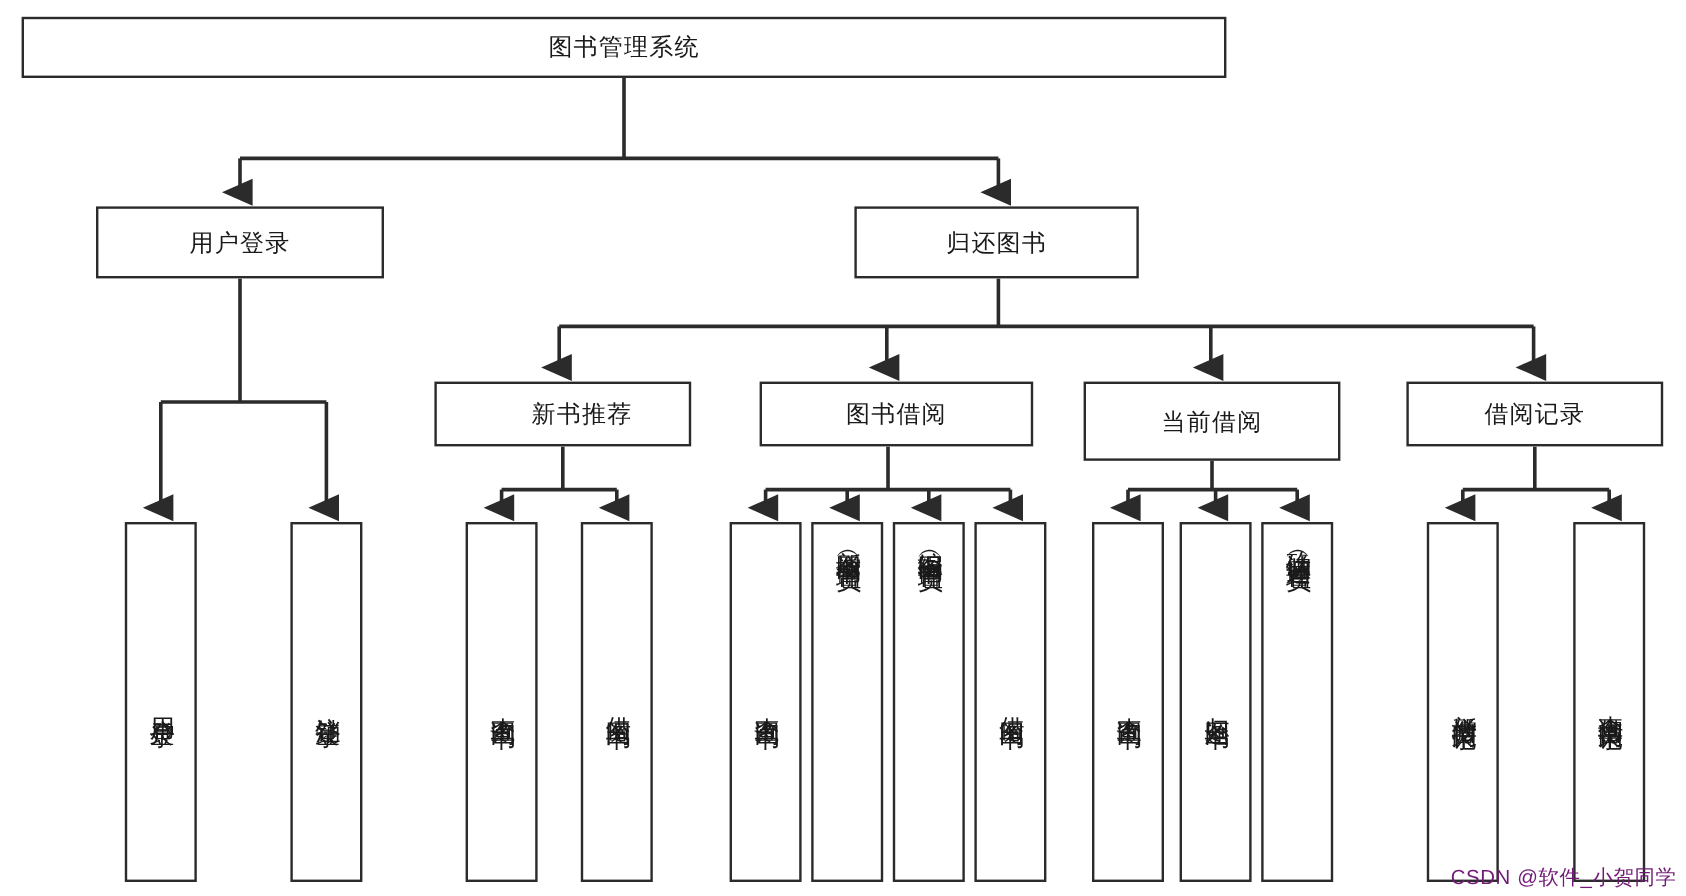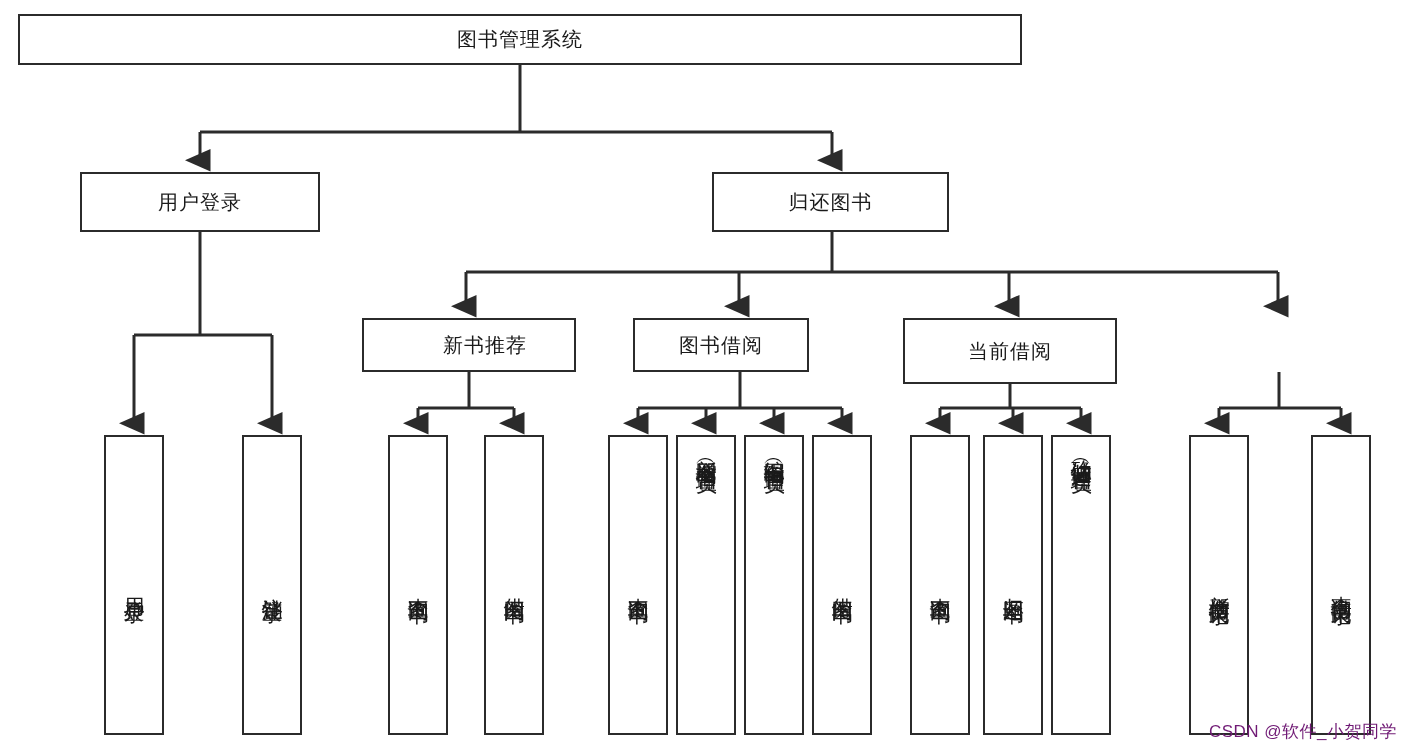--- a/index.html
+++ b/index.html
@@ -133,26 +133,29 @@
   <div class="node h-node" style="left:80px; top:172px; width:240px; height:60px;">
     <span>用户登录</span>
   </div>
   <div class="node h-node" style="left:712px; top:172px; width:237px; height:60px;">
     <span>归还图书</span>
   </div>
 
   <div class="node h-node" style="left:362px; top:318px; width:214px; height:54px;padding-left:32px;">
     <span>新书推荐</span>
   </div>
-  <div class="node h-node" style="left:633px; top:318px; width:176px; height:54px;">
+  <div class="node h-node" style="left:633px; top:318px; width:228px; height:54px;">
     <span>图书借阅</span>
   </div>
   <div class="node h-node" style="left:903px; top:318px; width:214px; height:66px;">
     <span>当前借阅</span>
   </div>
+  <div class="node h-node" style="left:1172px; top:318px; width:214px; height:54px;">
+    <span>借阅记录</span>
+  </div>
 
   <div class="node v-node" style="left:104px; top:435px; width:60px; height:300px;">
     <span class="v-text">用户登录</span>
   </div>
   <div class="node v-node" style="left:242px; top:435px; width:60px; height:300px;">
     <span class="v-text">注销登录</span>
   </div>
 
   <div class="node v-node" style="left:388px; top:435px; width:60px; height:300px;">
     <span class="v-text">查询图书</span>

